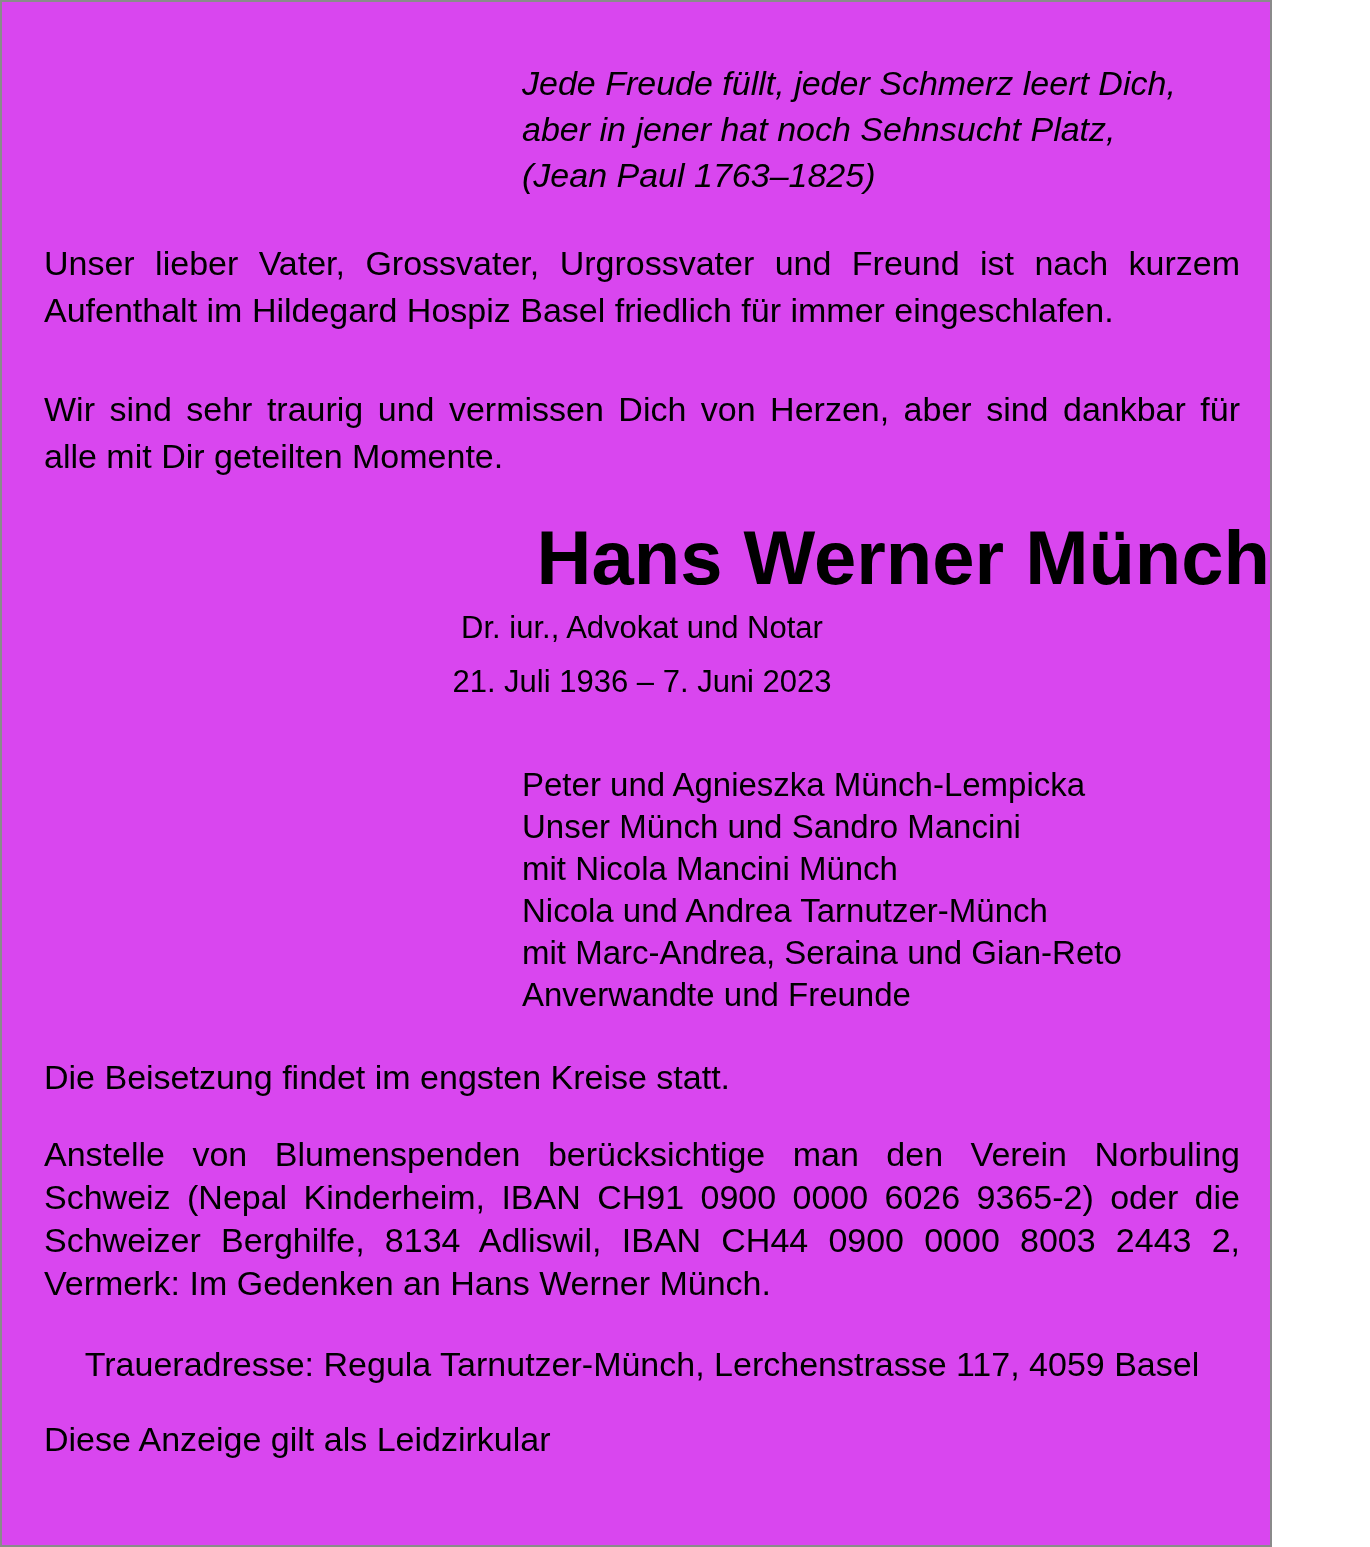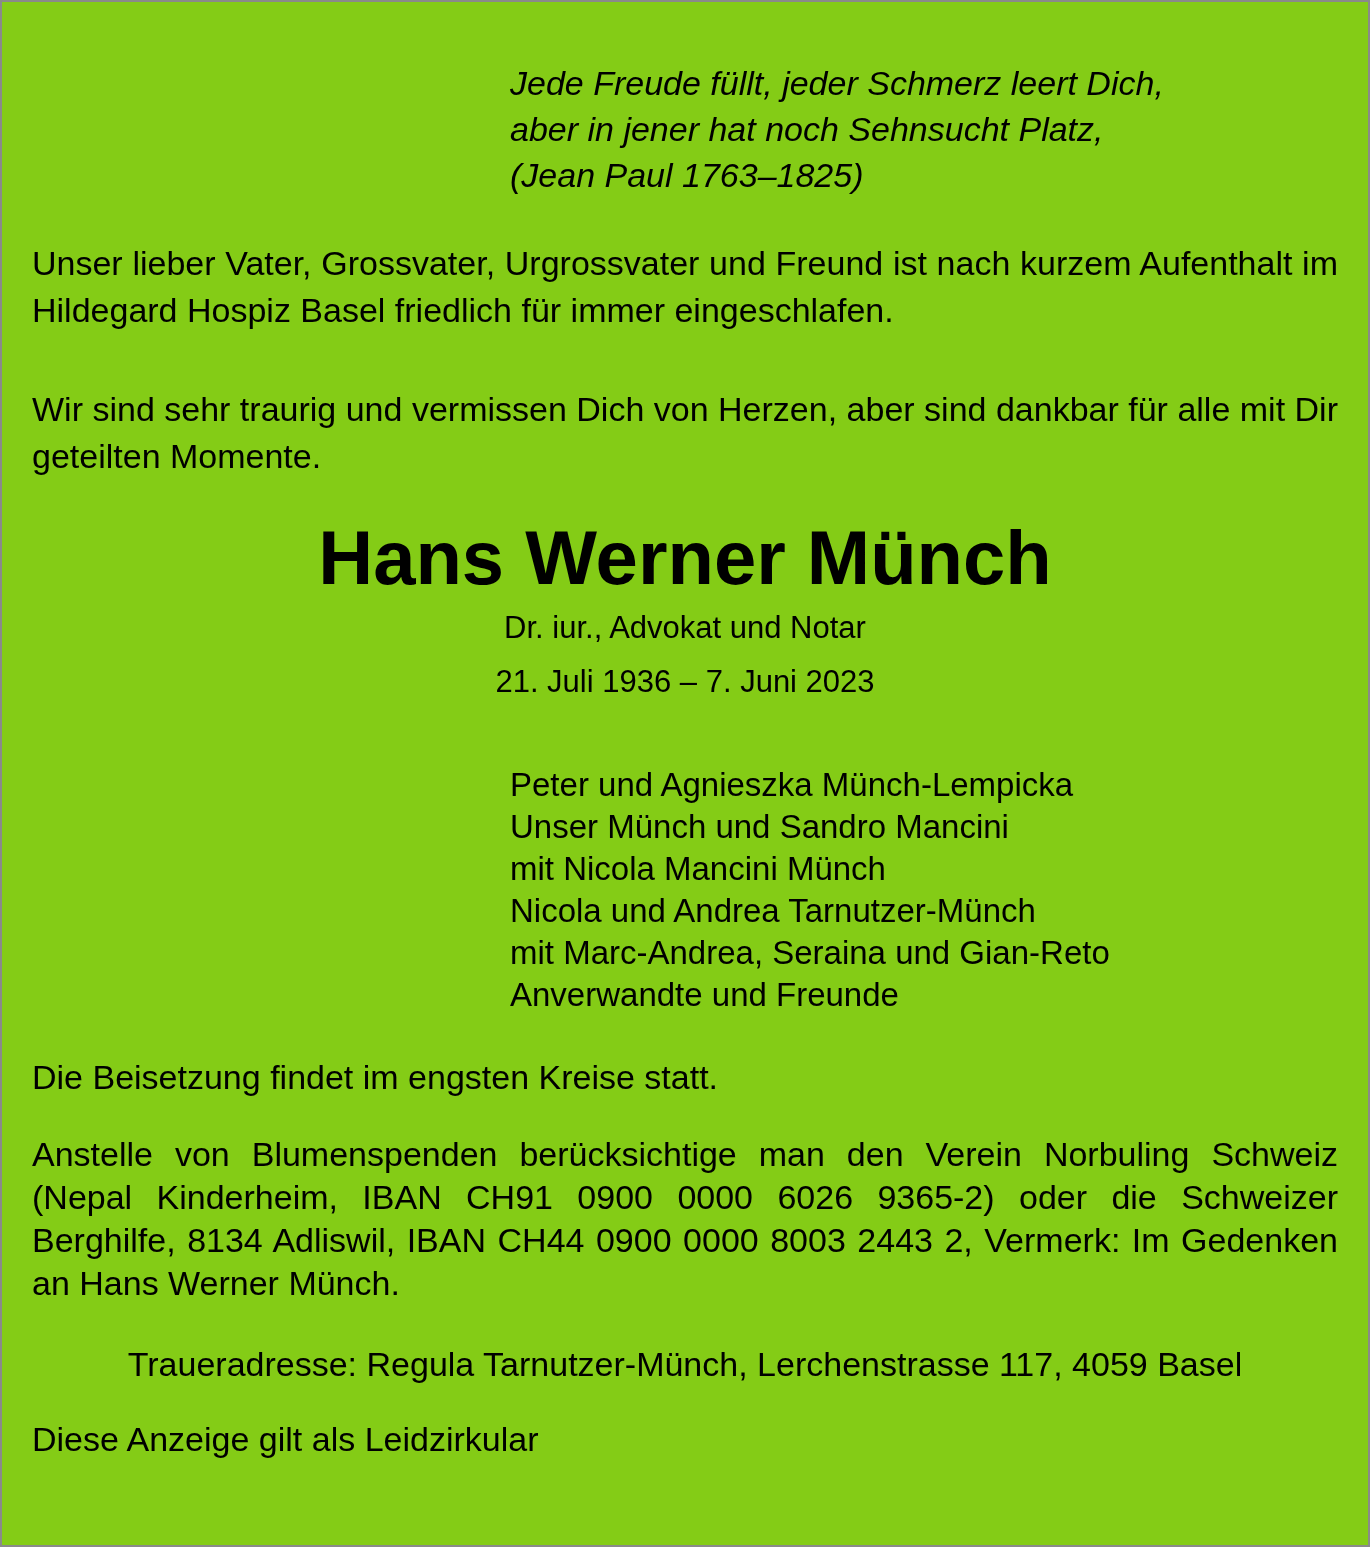--- a/index.html
+++ b/index.html
@@ -2,28 +2,29 @@
 <html><head>
 <meta charset="utf-8">
 <style>
   html, body {
     margin: 0;
     padding: 0;
     background: #ffffff;
   }
   .sheet {
     position: relative;
-    width: 1370px;
+    width: 1272px;
     height: 1547px;
     box-sizing: border-box;
     border: 2px solid #8a8a8a;
-    background: #84cc16;
+    background: #d946ef;
     color: #000000;
     font-family: "Liberation Sans", sans-serif;
     overflow: hidden;
+    padding-left: 12px;
   }
   .quote {
     margin: 58px 60px 0 508px;
     font-style: italic;
     font-size: 34px;
     line-height: 46px;
   }
   .body {
     font-size: 34px;
     line-height: 47px;
@@ -32,21 +33,21 @@
   .justify {
     text-align: justify;
   }
   .para1 { margin-top: 42px; }
   .para2 { margin-top: 52px; }
   .name {
     margin: 38px 0 0 0;
     font-size: 76px;
     line-height: 80px;
     font-weight: bold;
-    text-align: center;
+    text-align: right;
   }
   .subtitle {
     margin-top: 10px;
     font-size: 31px;
     line-height: 40px;
     text-align: center;
   }
   .dates {
     margin-top: 14px;
     font-size: 31px;

